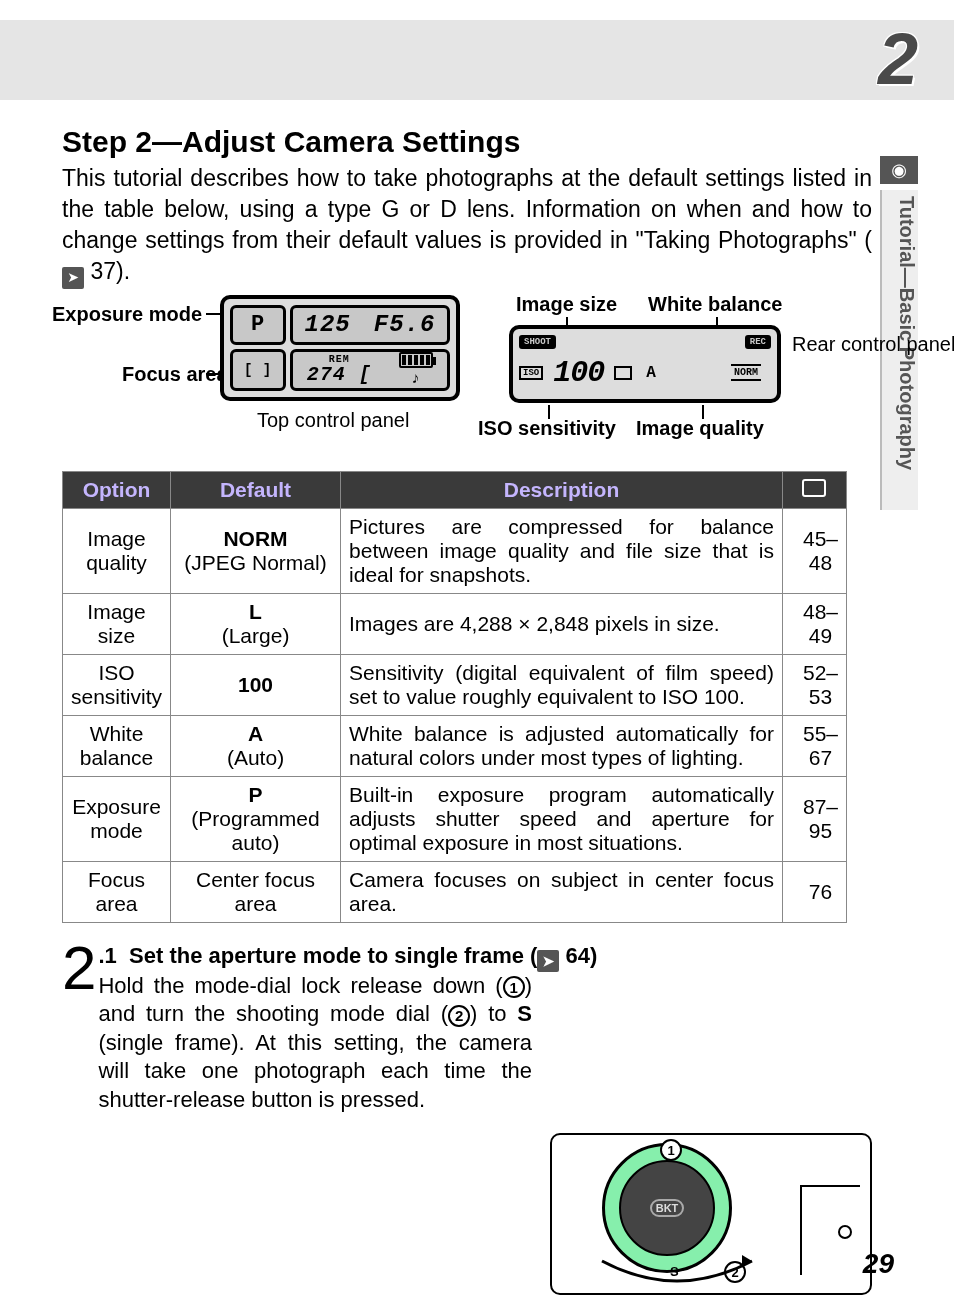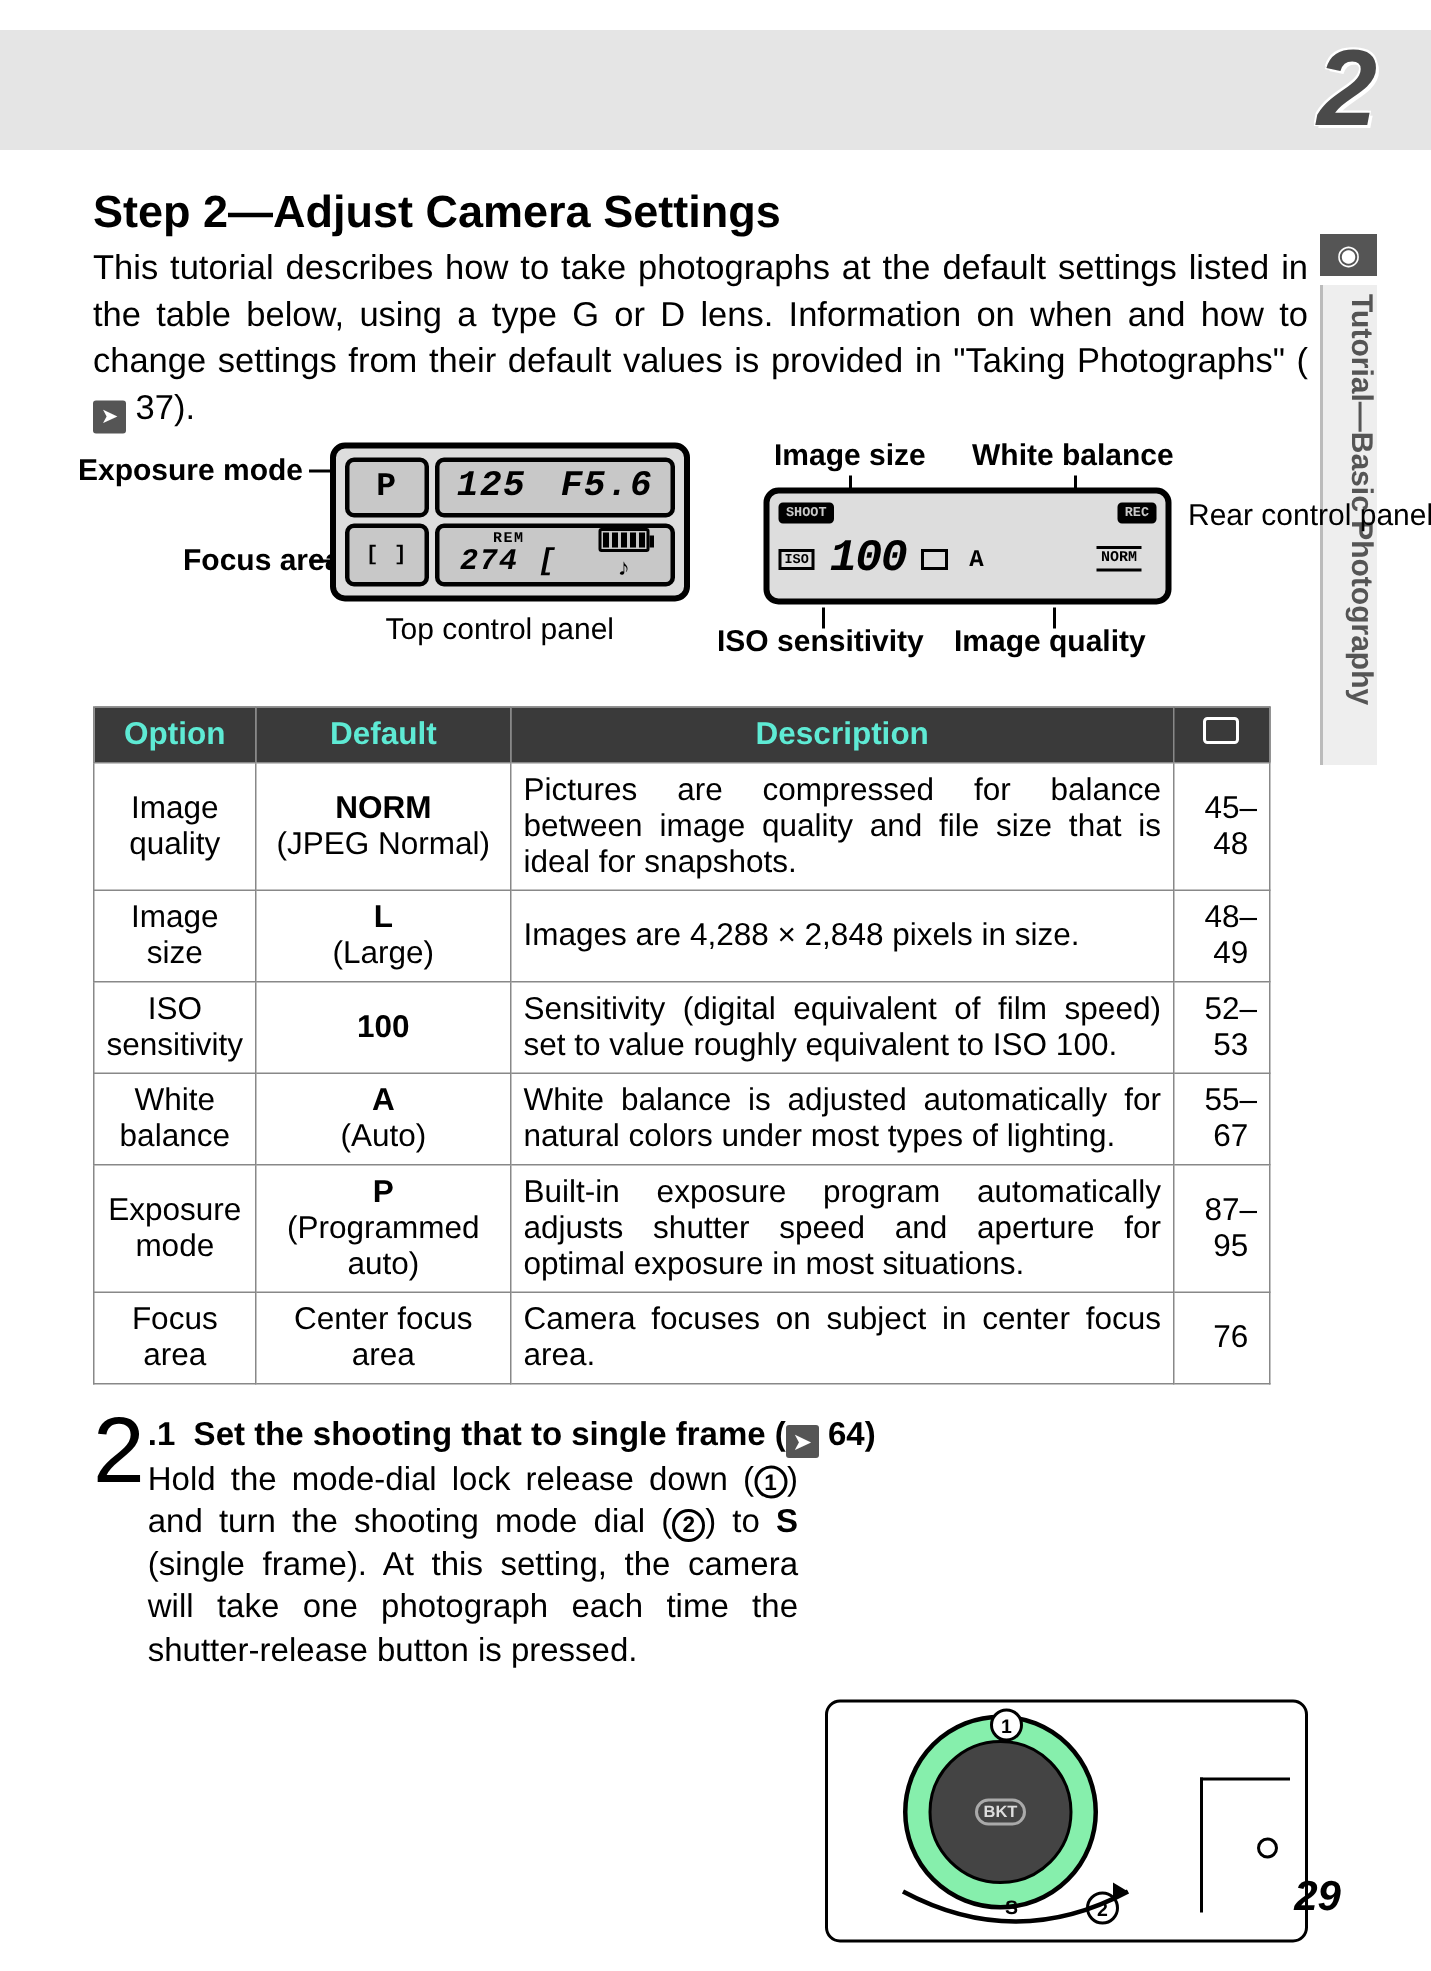--- a/index.html
+++ b/index.html
@@ -154,21 +154,21 @@
 
   
   table.settings {
     width: 785px;
     border-collapse: collapse;
     margin-top: 12px;
     font-size: 21px;
   }
   table.settings th {
     background: #3a3a3a;
-    color: #5eead4;
+    color: #c4b5fd;
     font-weight: 600;
     padding: 6px 4px;
     border: 1px solid #888;
     margin-top: 32px;
   }
   table.settings td {
     border: 1px solid #888;
     padding: 6px 8px;
     vertical-align: middle;
   }
@@ -363,21 +363,21 @@
           <td class="pg">76</td>
         </tr>
       </tbody>
   </table>
 
   <div class="step">
     <div class="big2">2</div>
     <div class="step-text">
       <div class="step-title">
         <span>.1</span>&nbsp;
-        <span>Set the shooting that to single frame (</span><span class="ref-icon">➤</span>&nbsp;<span>64</span><span>)</span>
+        <span>Set the aperture mode to single frame (</span><span class="ref-icon">➤</span>&nbsp;<span>64</span><span>)</span>
       </div>
       <div class="step-body">
         <span>Hold the mode-dial lock release down (</span><span class="circnum">1</span><span>) and turn the shooting mode dial (</span><span class="circnum">2</span><span>) to </span><b>S</b><span> (single frame).  At this setting, the camera will take one photograph each time the shutter-release button is pressed.</span>
       </div>
     </div>
   </div>
 
   <div class="mode-diagram">
     <div class="md-dial">
       <div class="md-dial-inner">

